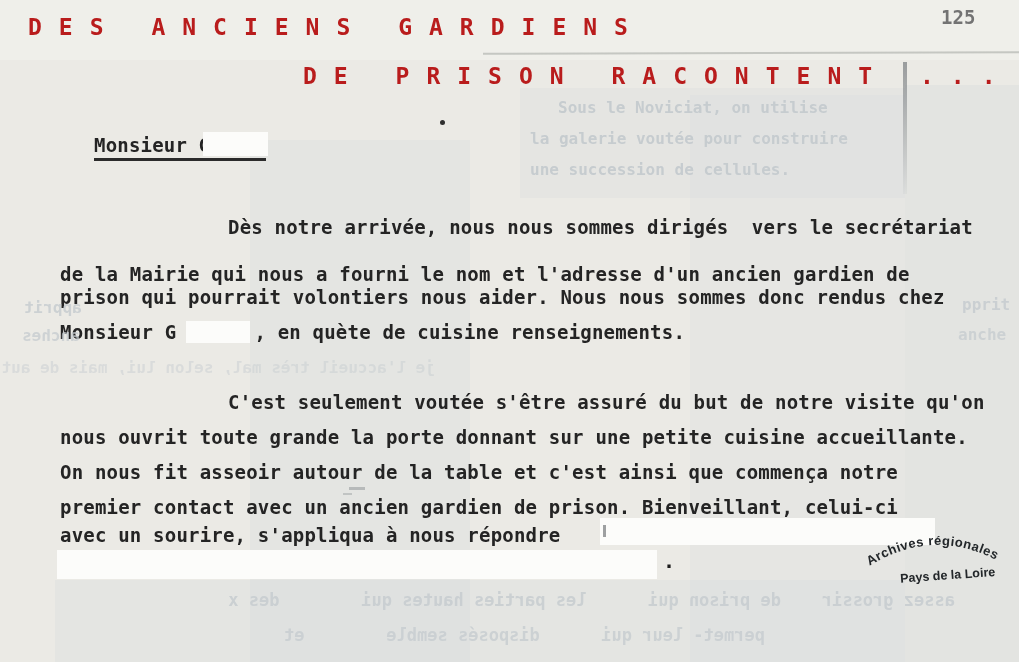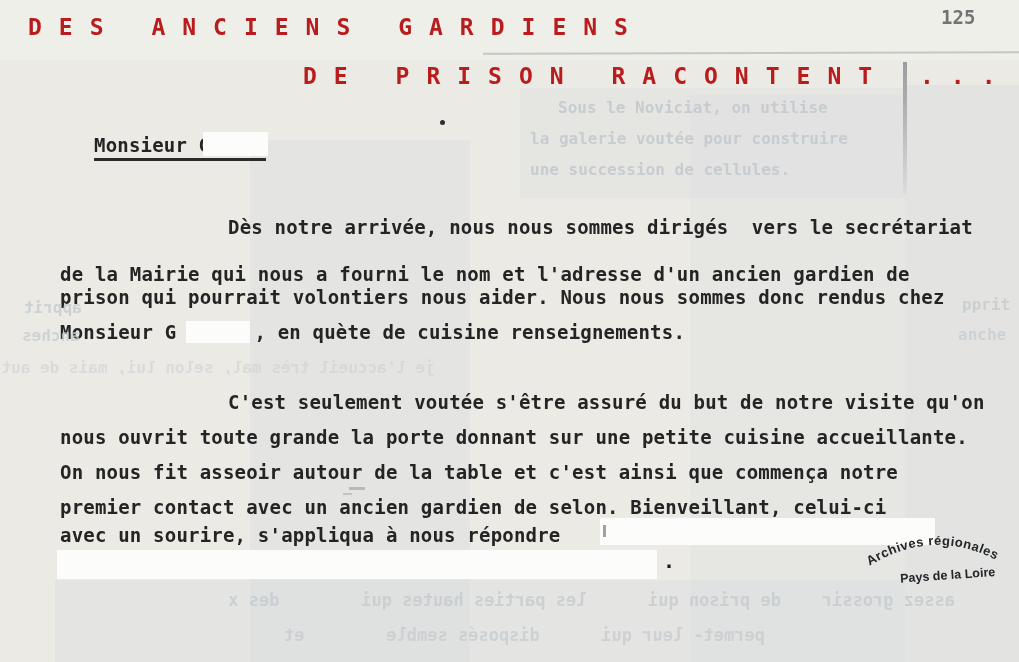--- a/index.html
+++ b/index.html
@@ -71,21 +71,21 @@
 
 <div class="ghost mirror" style="left:24px;top:298px;opacity:0.8;">apprit</div>
 <div class="ghost mirror" style="left:22px;top:326px;opacity:0.75;">anches</div>
 <div class="ghost mirror" style="left:55px;top:358px;opacity:0.45;width:380px;">je l'accueil très mal, selon lui, mais de autre</div>
 <div class="ghost" style="left:962px;top:295px;opacity:0.8;">pprit</div>
 <div class="ghost" style="left:958px;top:325px;opacity:0.75;">anche</div>
 
 <div class="mono-line" style="left:228px;top:391px;">C'est seulement voutée s'être assuré du but de notre visite qu'on</div>
 <div class="mono-line" style="left:60px;top:426px;">nous ouvrit toute grande la porte donnant sur une petite cuisine accueillante.</div>
 <div class="mono-line" style="left:60px;top:461px;">On nous fit asseoir autour de la table et c'est ainsi que commença notre</div>
-<div class="mono-line" style="left:60px;top:496px;">premier contact avec un ancien gardien de selon. Bienveillant, celui-ci</div>
+<div class="mono-line" style="left:60px;top:496px;">premier contact avec un ancien gardien de prison. Bienveillant, celui-ci</div>
 <div class="smudge1"></div>
 <div class="smudge2"></div>
 <div class="mono-line" style="left:60px;top:524px;">avec un sourire, s'appliqua à nous répondre</div>
 
 <div class="redact" style="left:600px;top:518px;width:335px;height:27px;"></div>
 <div style="position:absolute;left:603px;top:525px;width:3px;height:12px;background:rgba(80,84,88,0.55);"></div>
 <div class="redact" style="left:57px;top:550px;width:600px;height:29px;"></div>
 <div class="period-dot">.</div>
 
 <svg class="stamp" width="156" height="66" viewBox="0 0 156 66">

